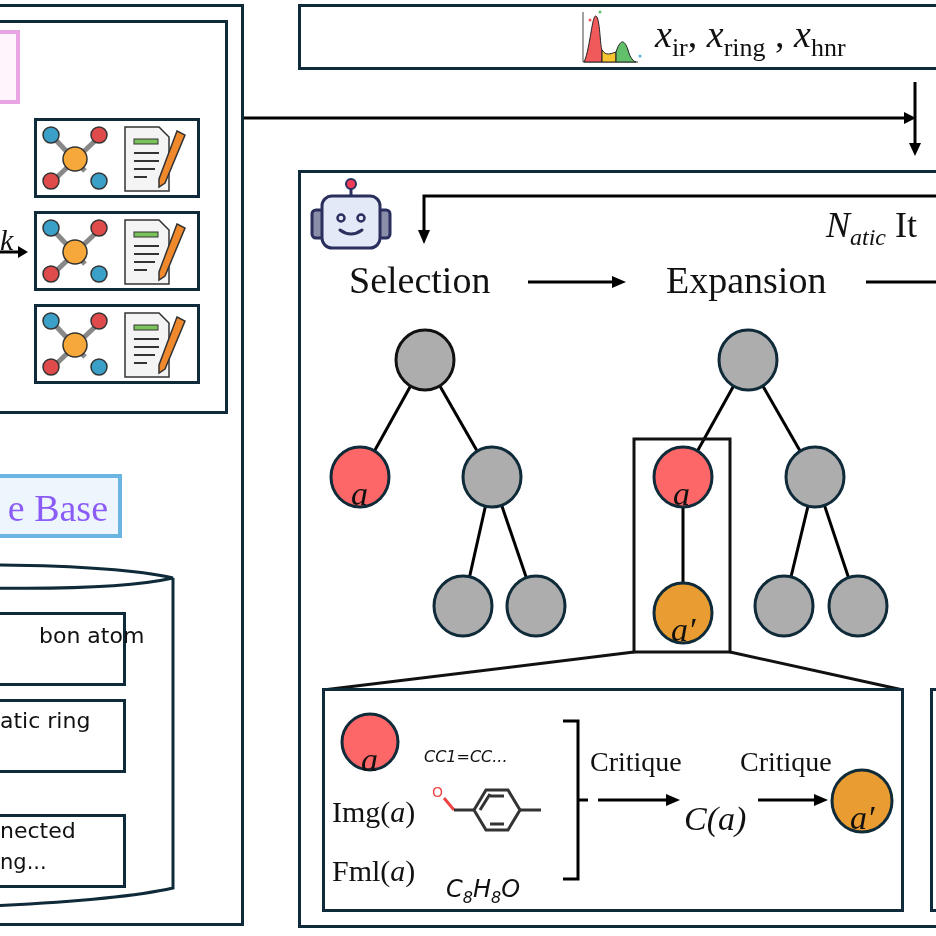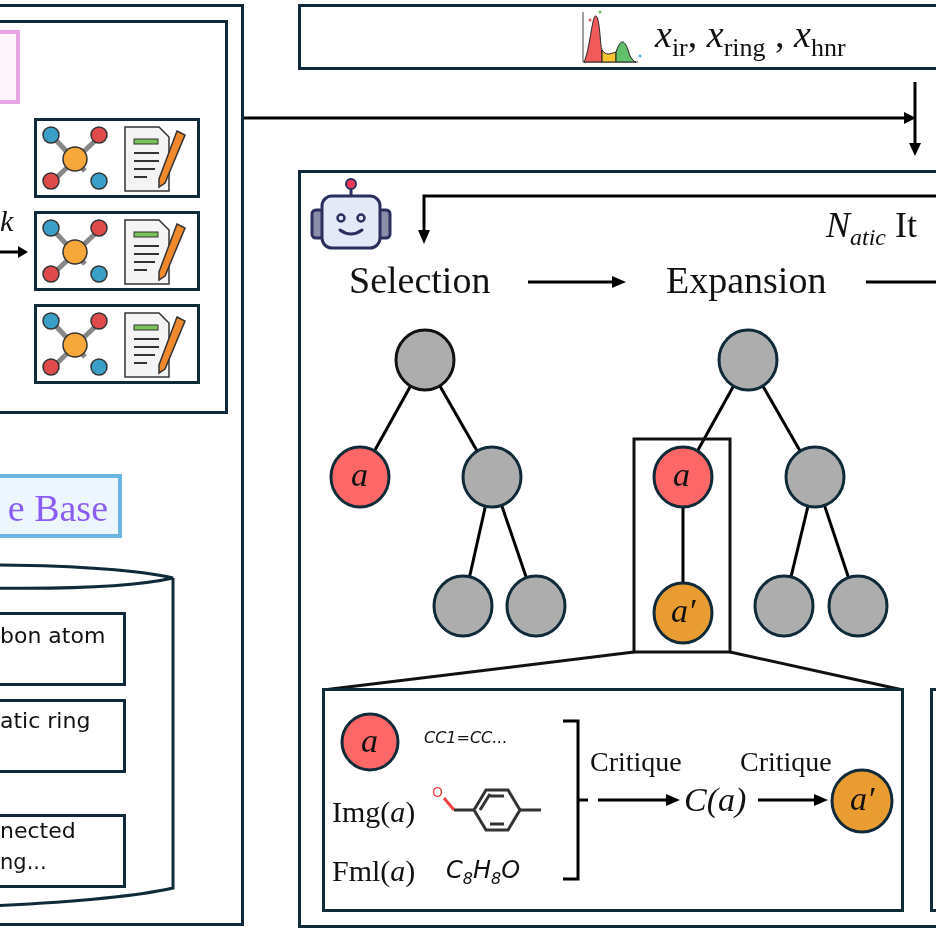--- a/index.html
+++ b/index.html
@@ -3,21 +3,21 @@
 <meta charset="utf-8">
 <style>
   html, body { margin:0; padding:0; background:#fff; }
   body { width:936px; height:936px; position:relative; overflow:hidden; font-family:"Liberation Serif", serif; }
   .abs { position:absolute; }
   .box { position:absolute; box-sizing:border-box; border:3px solid #0f2a38; background:#fff; }
   .serif { font-family:"Liberation Serif", serif; color:#111; }
   .mono-hand { font-family:"DejaVu Sans", sans-serif; color:#111; }
   svg { position:absolute; left:0; top:0; overflow:visible; }
   .lbl { position:absolute; white-space:nowrap; }
-  .ital { font-style:italic; }
+  .ital { font-style:italic;margin-top:19px; }
 </style>
 </head>
 <body>
 
 <div class="box" style="left:-10px;top:4px;width:254px;height:922px;"></div>
 <div class="box" style="left:-10px;top:20px;width:238px;height:394px;"></div>
 
 <div class="abs" style="left:-10px;top:30px;width:22px;height:66px;border:4px solid #e9a5e3;background:#fdf4fc;"></div>
 
 <div class="lbl serif ital" style="left:0px;top:204px;font-size:30px;">k</div>
@@ -98,21 +98,21 @@
 <div class="abs" style="left:-10px;top:474px;width:132px;height:64px;border:4px solid #6ab5e2;background:#eef6fd;box-sizing:border-box;">
   <span class="lbl serif" style="right:10px;top:8px;font-size:38px;color:#8b5cf6;">e Base</span>
 </div>
 
 <svg width="936" height="936">
   <path d="M -10 565 Q 120 566 173 578 Q 120 590 -10 588" fill="none" stroke="#0f2a38" stroke-width="3"></path>
   <path d="M 173 578 L 173 888 Q 120 900 -10 906" fill="none" stroke="#0f2a38" stroke-width="3"></path>
 </svg>
 
 <div class="box" style="left:-10px;top:612px;width:136px;height:74px;"></div>
-<div class="lbl mono-hand" style="left:0px;top:623px;font-size:22px;">bon atom</div>
+<div class="lbl mono-hand" style="left:0px;top:623px;font-size:22px;padding-left:39px;">bon atom</div>
 <div class="box" style="left:-10px;top:699px;width:136px;height:74px;"></div>
 <div class="lbl mono-hand" style="left:0px;top:708px;font-size:22px;">atic ring</div>
 <div class="box" style="left:-10px;top:814px;width:136px;height:74px;"></div>
 <div class="lbl mono-hand" style="left:0px;top:818px;font-size:22px;">nected</div>
 <div class="lbl mono-hand" style="left:0px;top:850px;font-size:21px;">ng...</div>
 
 <svg width="936" height="936">
   <line x1="244" y1="118" x2="906" y2="118" stroke="#000" stroke-width="3"></line>
   <polygon points="916,118 904,112 904,124" fill="#000"></polygon>
   <line x1="915" y1="82" x2="915" y2="144" stroke="#000" stroke-width="3"></line>

